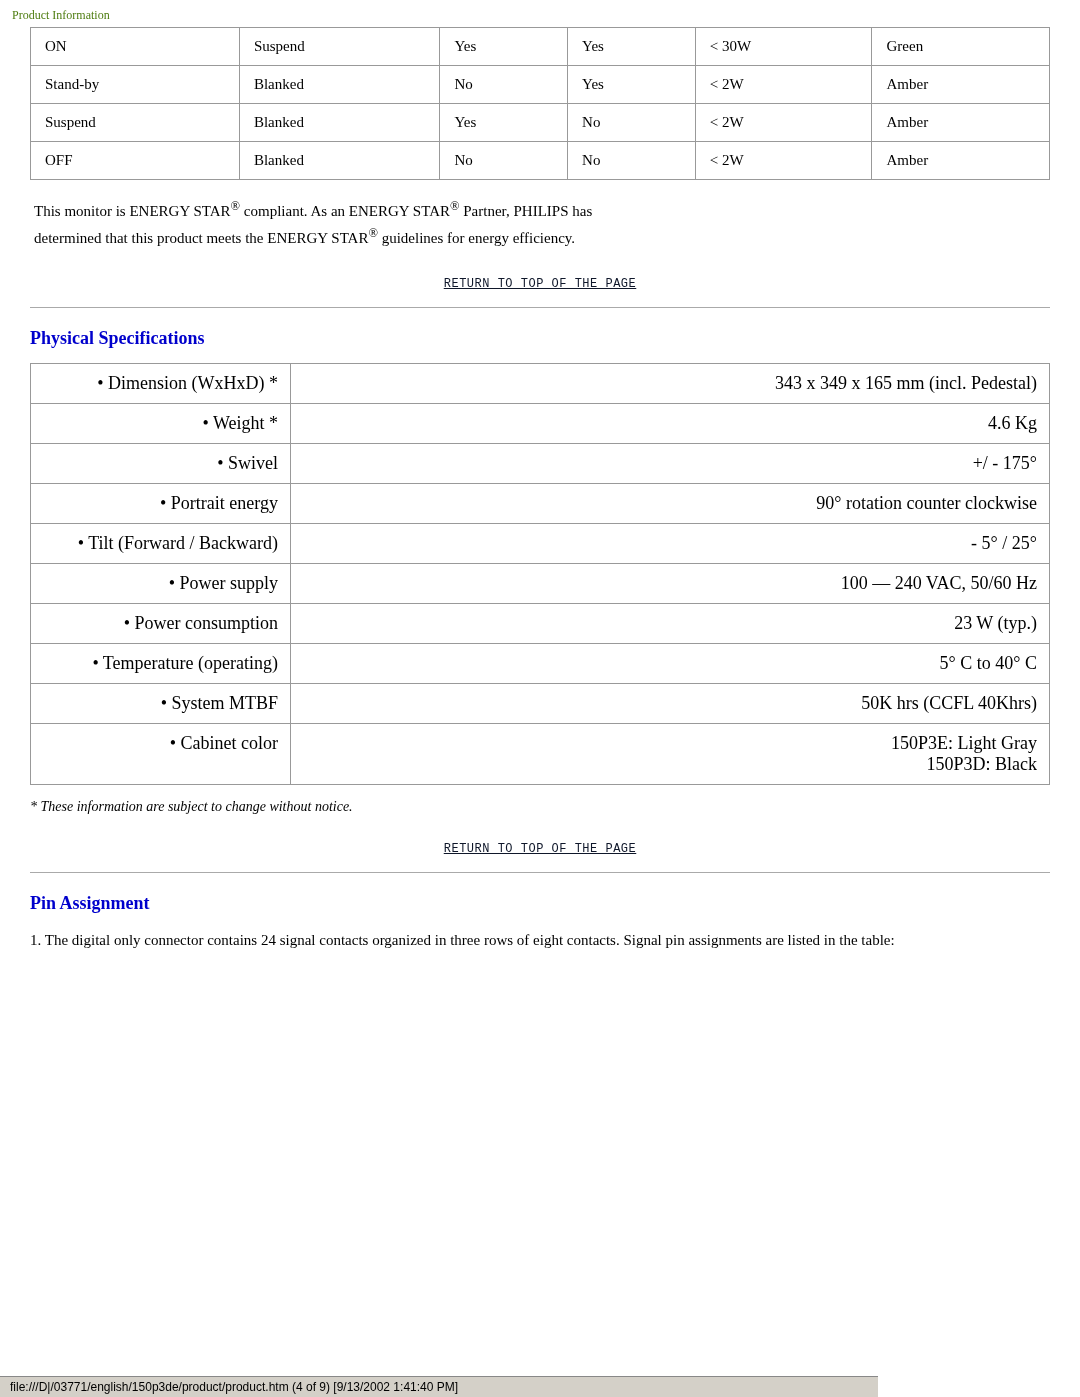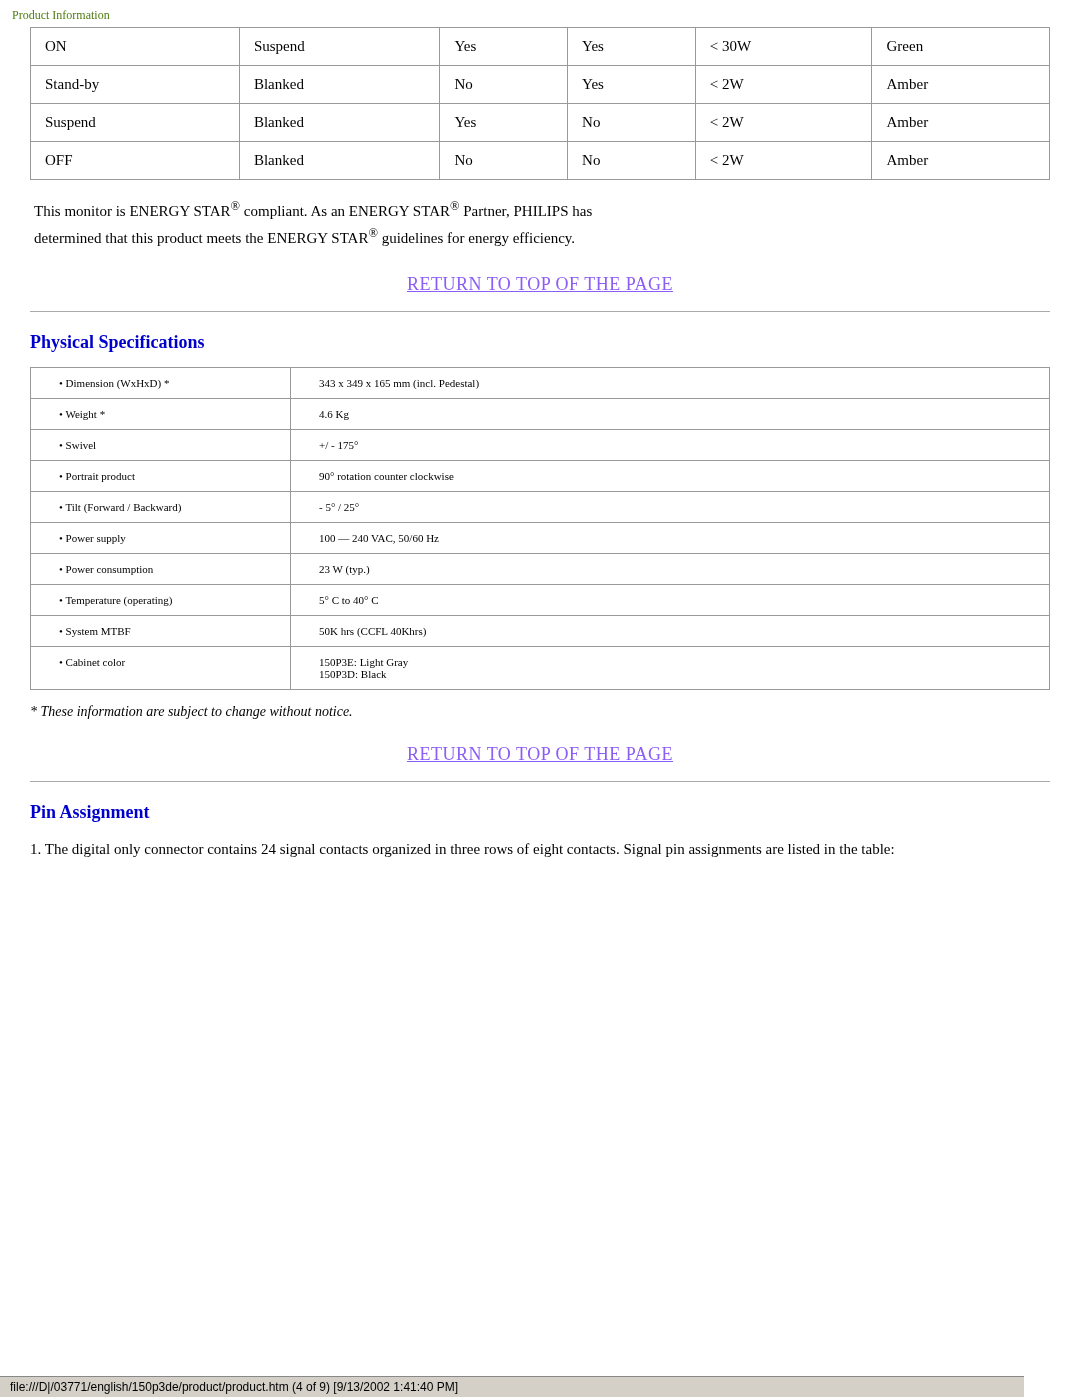--- a/index.html
+++ b/index.html
@@ -48,25 +48,26 @@
       text-transform: uppercase;
       font-size: 15px;
     }
 
     
     .return-link-container {
       text-align: center;
       margin: 20px 0 16px 0;
     }
     .return-link {
-      color: #8b5cf6;
+      color: #0f172a;
       text-decoration: underline;
-      font-size: 18px;
+      font-size: 12px;
       letter-spacing: 0.5px;
       cursor: pointer;
+      font-family: Liberation Mono, monospace;
     }
 
     hr.section-divider {
       border: none;
       border-top: 1px solid #aaa;
       margin: 8px 0 20px 0;
     }
 
     
     .section-heading {
@@ -78,23 +79,24 @@
 
     
     .specs-table {
       width: 100%;
       border-collapse: collapse;
       margin-bottom: 14px;
       border: 1px solid #999;
     }
     .specs-table td {
       border: 1px solid #999;
-      padding: 9px 28px;
-      font-size: 11px;
+      padding: 9px 12px;
+      font-size: 18px;
       vertical-align: top;
+      text-align: right;
     }
     .specs-table td:first-child {
       width: 260px;
       white-space: nowrap;
     }
 
     .footnote {
       font-style: italic;
       font-size: 14px;
       margin: 8px 0 24px 0;
@@ -105,21 +107,21 @@
       font-size: 15px;
       line-height: 1.6;
       margin-bottom: 16px;
     }
 
     
     .status-bar {
       position: fixed;
       bottom: 0;
       left: 0;
-      width: 1024px;
+      width: 878px;
       background: #d4d0c8;
       border-top: 1px solid #888;
       padding: 3px 10px;
       font-size: 12px;
       font-family: Arial, sans-serif;
     }
 
     .section-block {
       margin-bottom: 10px;
     }
@@ -190,21 +192,21 @@
           </tr>
           <tr>
             <td>• Weight *</td>
             <td>4.6 Kg</td>
           </tr>
           <tr>
             <td>• Swivel</td>
             <td>+/ - 175°</td>
           </tr>
           <tr>
-            <td>• Portrait product</td>
+            <td>• Portrait energy</td>
             <td>90° rotation counter clockwise</td>
           </tr>
           <tr>
             <td>• Tilt (Forward / Backward)</td>
             <td>- 5° / 25°</td>
           </tr>
           <tr>
             <td>• Power supply</td>
             <td>100 — 240 VAC, 50/60 Hz</td>
           </tr>

